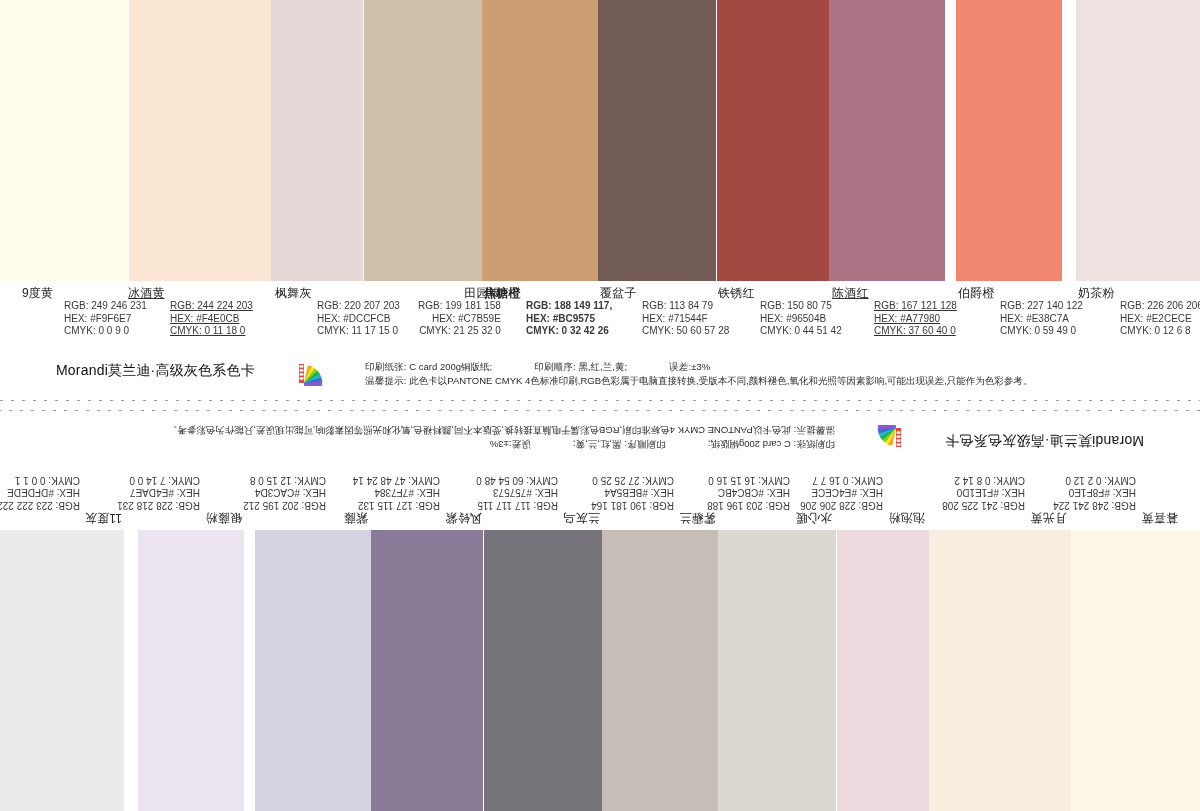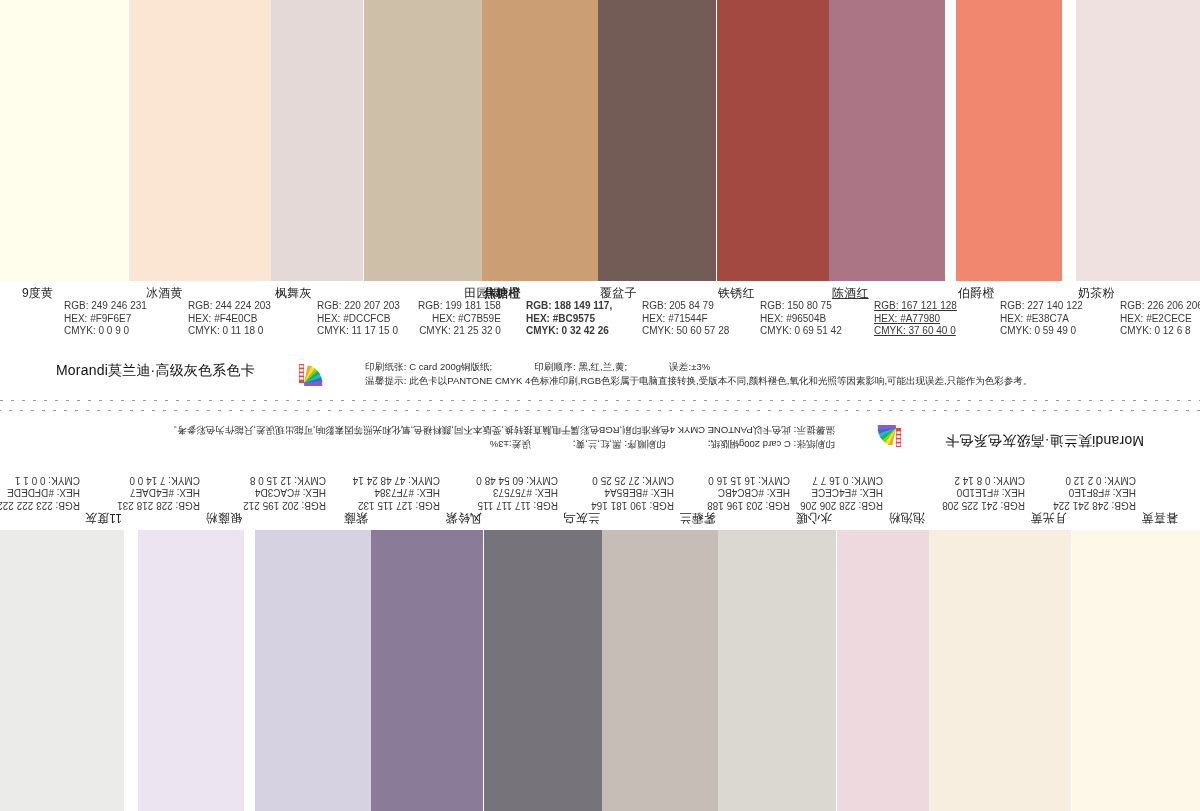--- a/index.html
+++ b/index.html
@@ -55,21 +55,21 @@
         <div class="gap" style="width: 14px;"></div>
         <div class="swatch" title="奶茶粉" style="width: 124px; background: rgb(238, 225, 224);"></div>
       </div>
     <div class="labels" id="top-labels">
         <div class="lbl" style="left: 22px;">
           <div class="nm">9度黄</div>
           <div class="ln"><span>RGB:</span> <span>249 246 231</span></div>
           <div class="ln"><span>HEX:</span> <span>#F9F6E7</span></div>
           <div class="ln"><span>CMYK:</span> <span>0 0 9 0</span></div>
         </div>
-        <div class="lbl" style="left: 146px;">
+        <div class="lbl" style="left: 128px; text-decoration: underline;">
           <div class="nm">冰酒黄</div>
           <div class="ln"><span>RGB:</span> <span>244 224 203</span></div>
           <div class="ln"><span>HEX:</span> <span>#F4E0CB</span></div>
           <div class="ln"><span>CMYK:</span> <span>0 11 18 0</span></div>
         </div>
         <div class="lbl" style="left: 275px;">
           <div class="nm">枫舞灰</div>
           <div class="ln"><span>RGB:</span> <span>220 207 203</span></div>
           <div class="ln"><span>HEX:</span> <span>#DCCFCB</span></div>
           <div class="ln"><span>CMYK:</span> <span>11 17 15 0</span></div>
@@ -81,29 +81,29 @@
           <div class="ln"><span>CMYK:</span> <span>21 25 32 0</span></div>
         </div>
         <div class="lbl" style="left: 484px; font-weight: bold;">
           <div class="nm">焦糖橙</div>
           <div class="ln"><span>RGB:</span> <span>188 149 117, </span></div>
           <div class="ln"><span>HEX:</span> <span>#BC9575</span></div>
           <div class="ln"><span>CMYK:</span> <span>0 32 42 26</span></div>
         </div>
         <div class="lbl" style="left: 600px;">
           <div class="nm">覆盆子</div>
-          <div class="ln"><span>RGB:</span> <span>205 84 79</span></div>
+          <div class="ln"><span>RGB:</span> <span>113 84 79</span></div>
           <div class="ln"><span>HEX:</span> <span>#71544F</span></div>
           <div class="ln"><span>CMYK:</span> <span>50 60 57 28</span></div>
         </div>
         <div class="lbl" style="left: 718px;">
           <div class="nm">铁锈红</div>
           <div class="ln"><span>RGB:</span> <span>150 80 75</span></div>
           <div class="ln"><span>HEX:</span> <span>#96504B</span></div>
-          <div class="ln"><span>CMYK:</span> <span>0 69 51 42</span></div>
+          <div class="ln"><span>CMYK:</span> <span>0 44 51 42</span></div>
         </div>
         <div class="lbl" style="left: 832px; text-decoration: underline;">
           <div class="nm">陈酒红</div>
           <div class="ln"><span>RGB:</span> <span>167 121 128</span></div>
           <div class="ln"><span>HEX:</span> <span>#A77980</span></div>
           <div class="ln"><span>CMYK:</span> <span>37 60 40 0</span></div>
         </div>
         <div class="lbl" style="left: 958px;">
           <div class="nm">伯爵橙</div>
           <div class="ln"><span>RGB:</span> <span>227 140 122</span></div>

